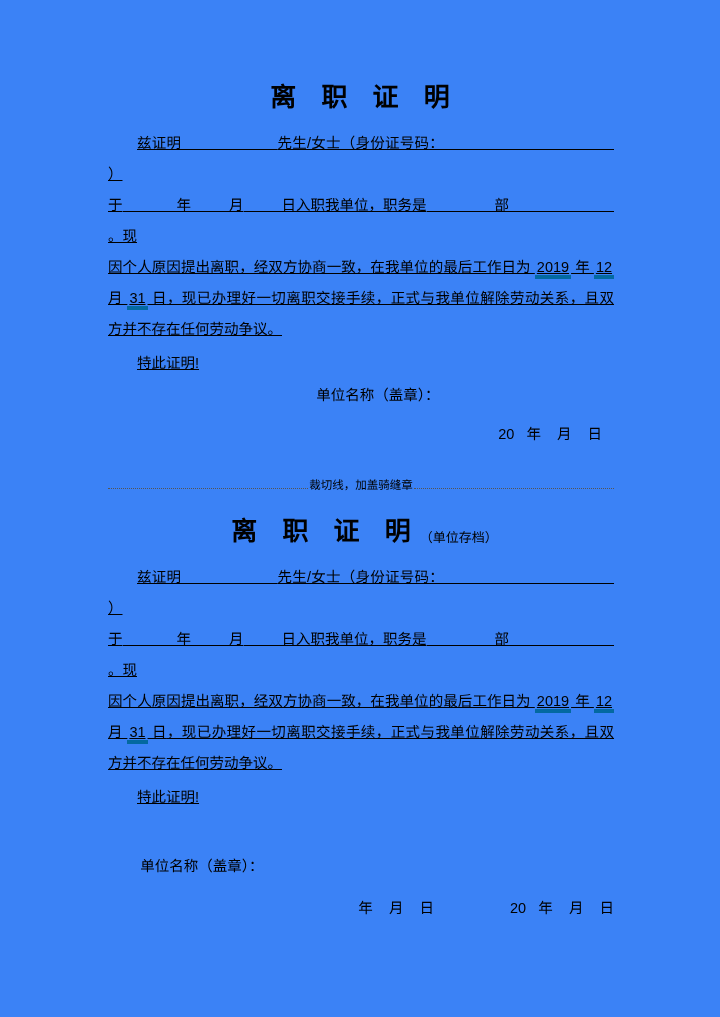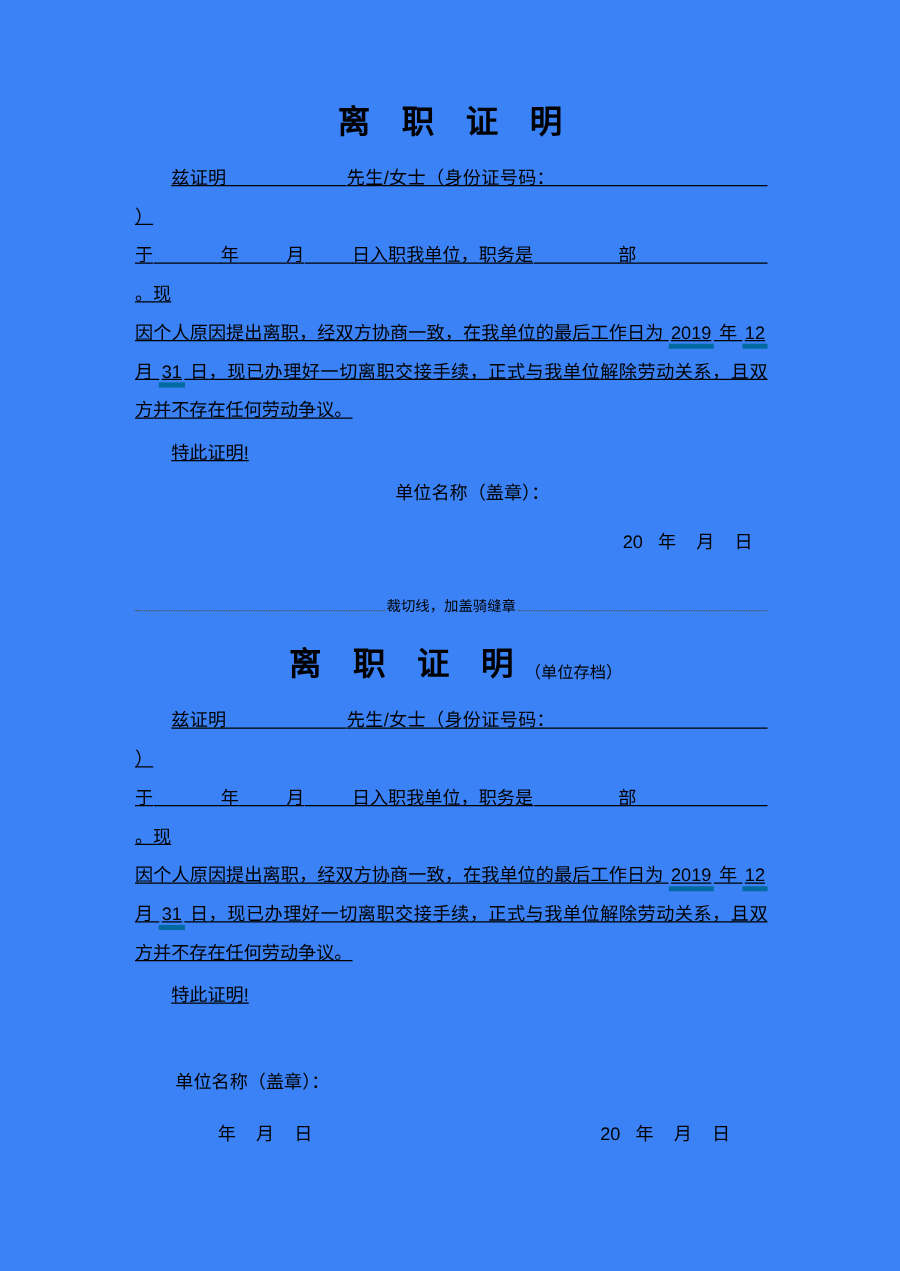--- a/index.html
+++ b/index.html
@@ -185,21 +185,21 @@
         <span>特此证明!</span>
       </p>
     </div>
 
     <div class="row" style="top:830px;">
       <div class="col-right">
         <span>单位名称（盖章）：</span>
       </div>
     </div>
 
-    <div class="row spaced-date" style="top:872px;">
+    <div class="row spaced-date" style="top:872px;text-align:right;">
       <div class="col-left" style="padding-left:34px;">
         <span>年    月    日</span>
       </div>
       <div class="col-right" style="padding-left:14px;">
         <span>20   年    月    日</span>
       </div>
     </div>
   </div>
 
 </div>

